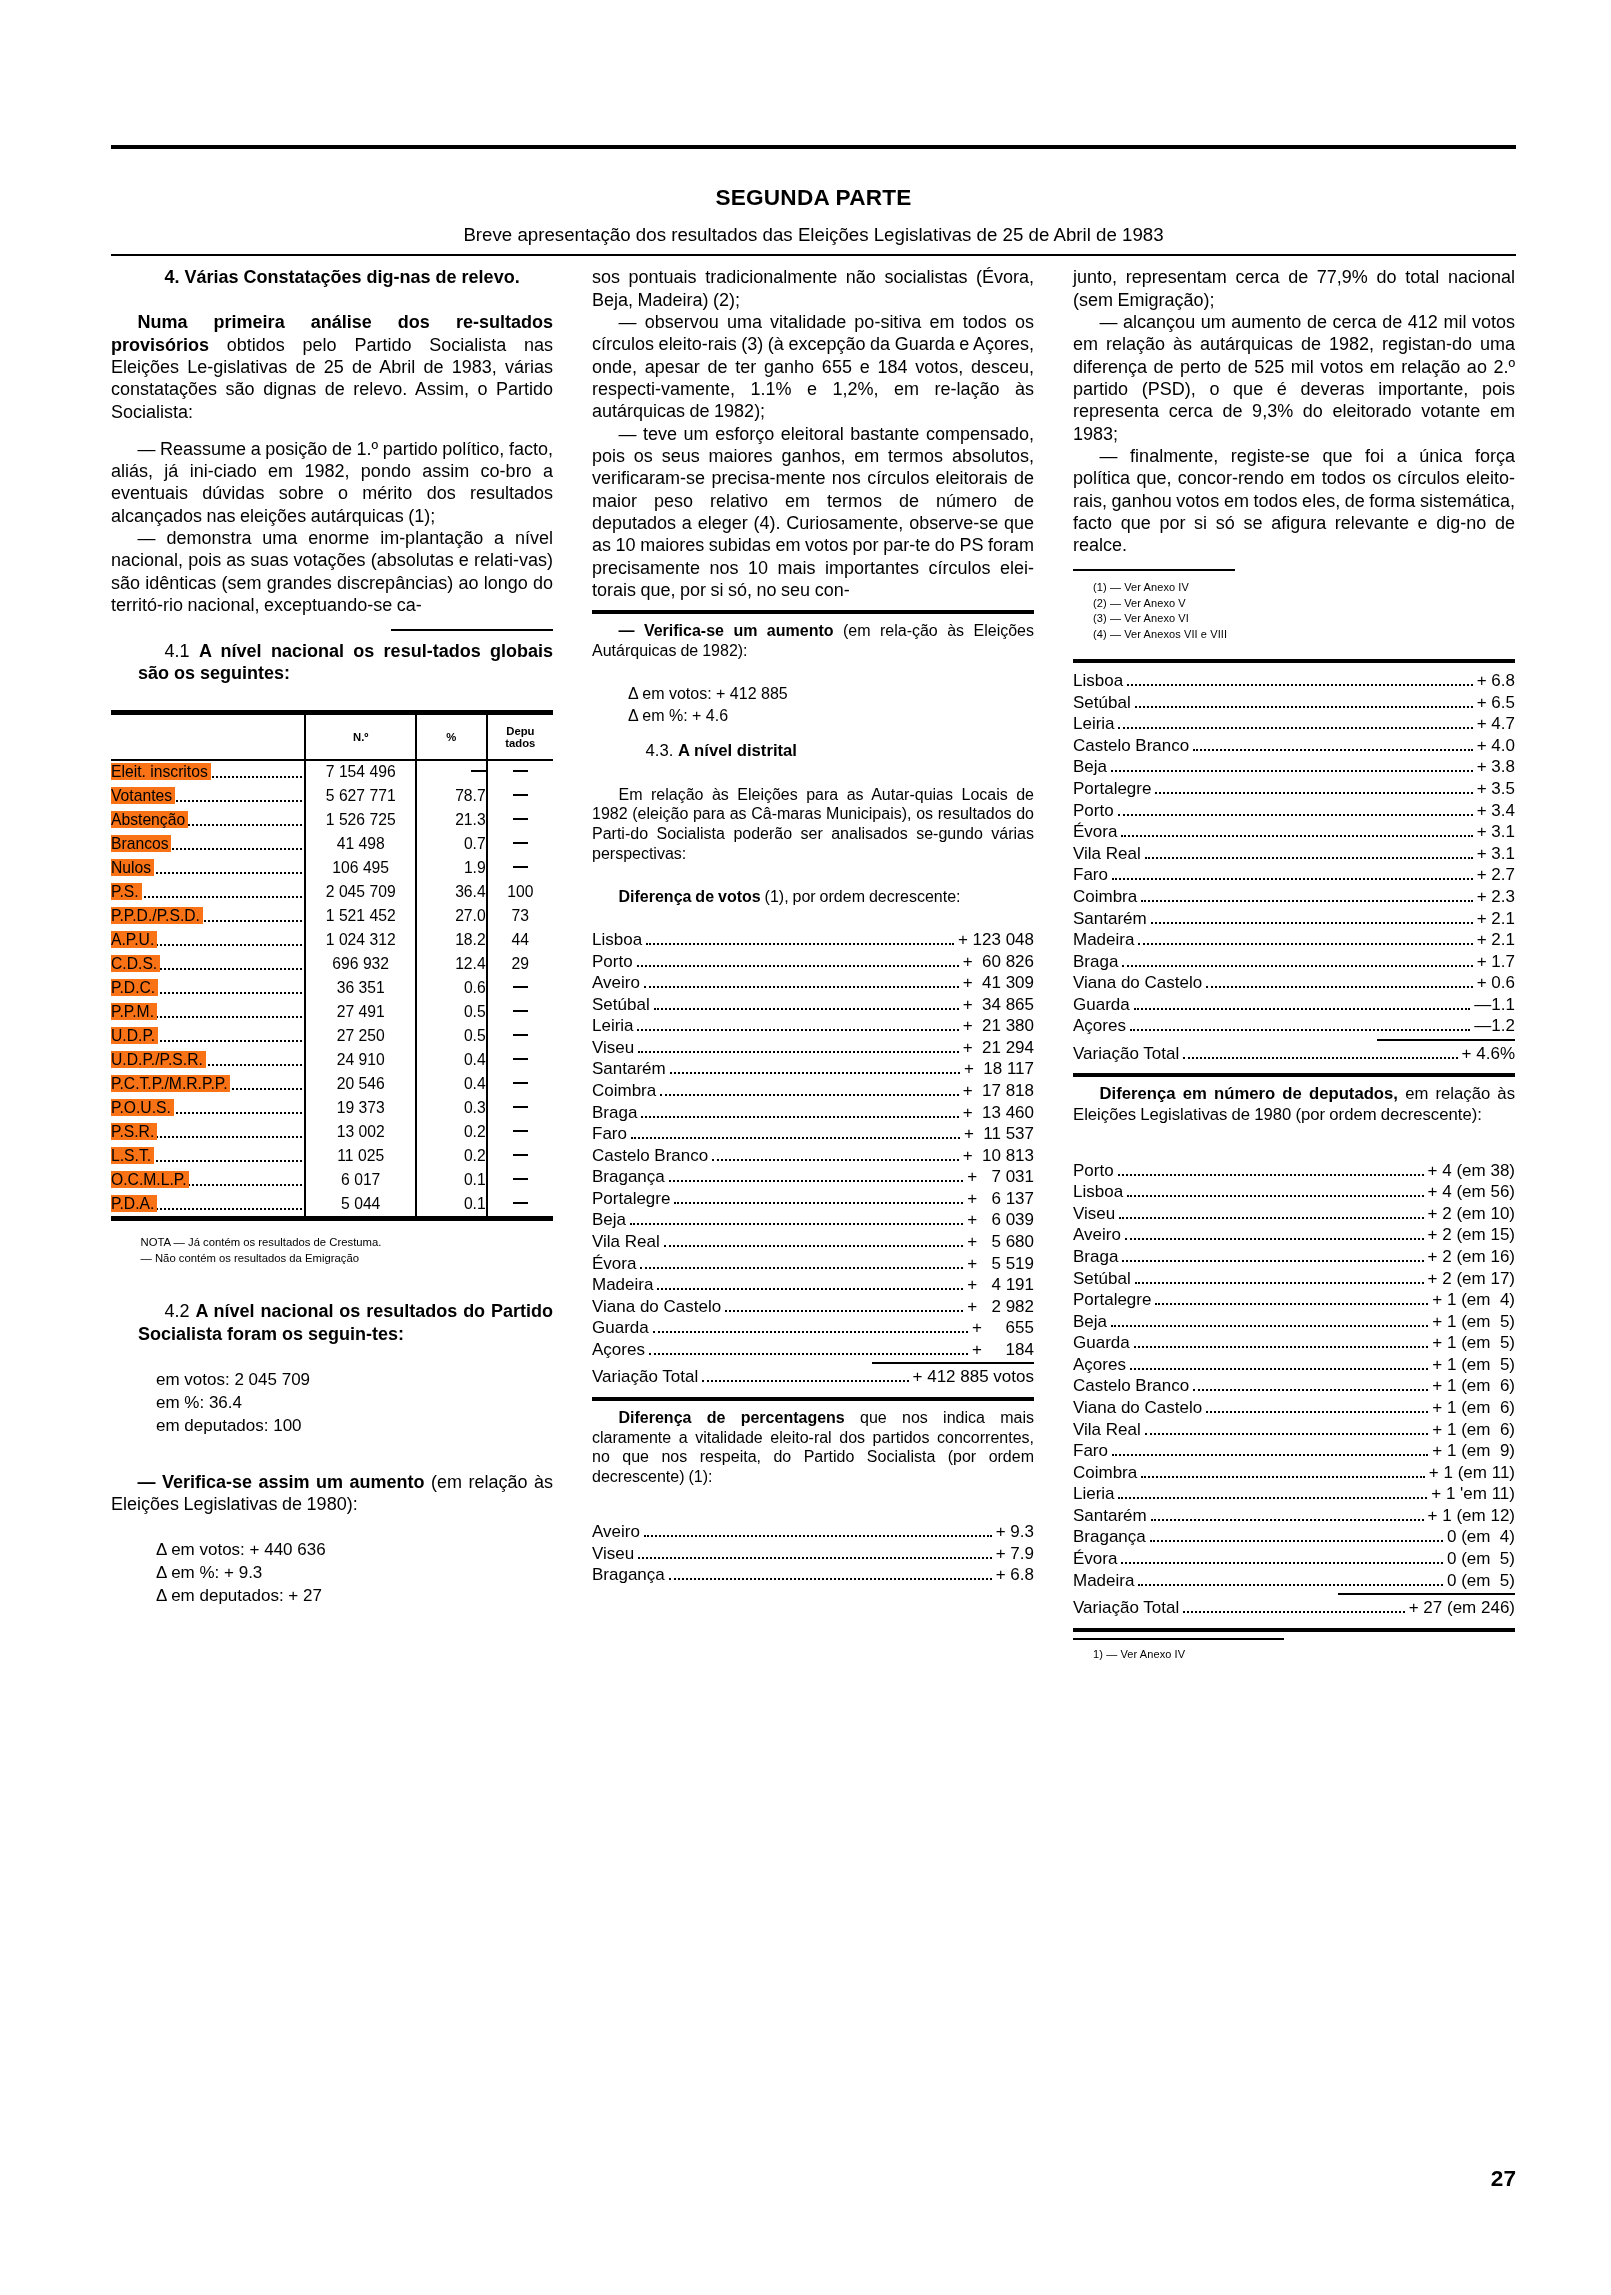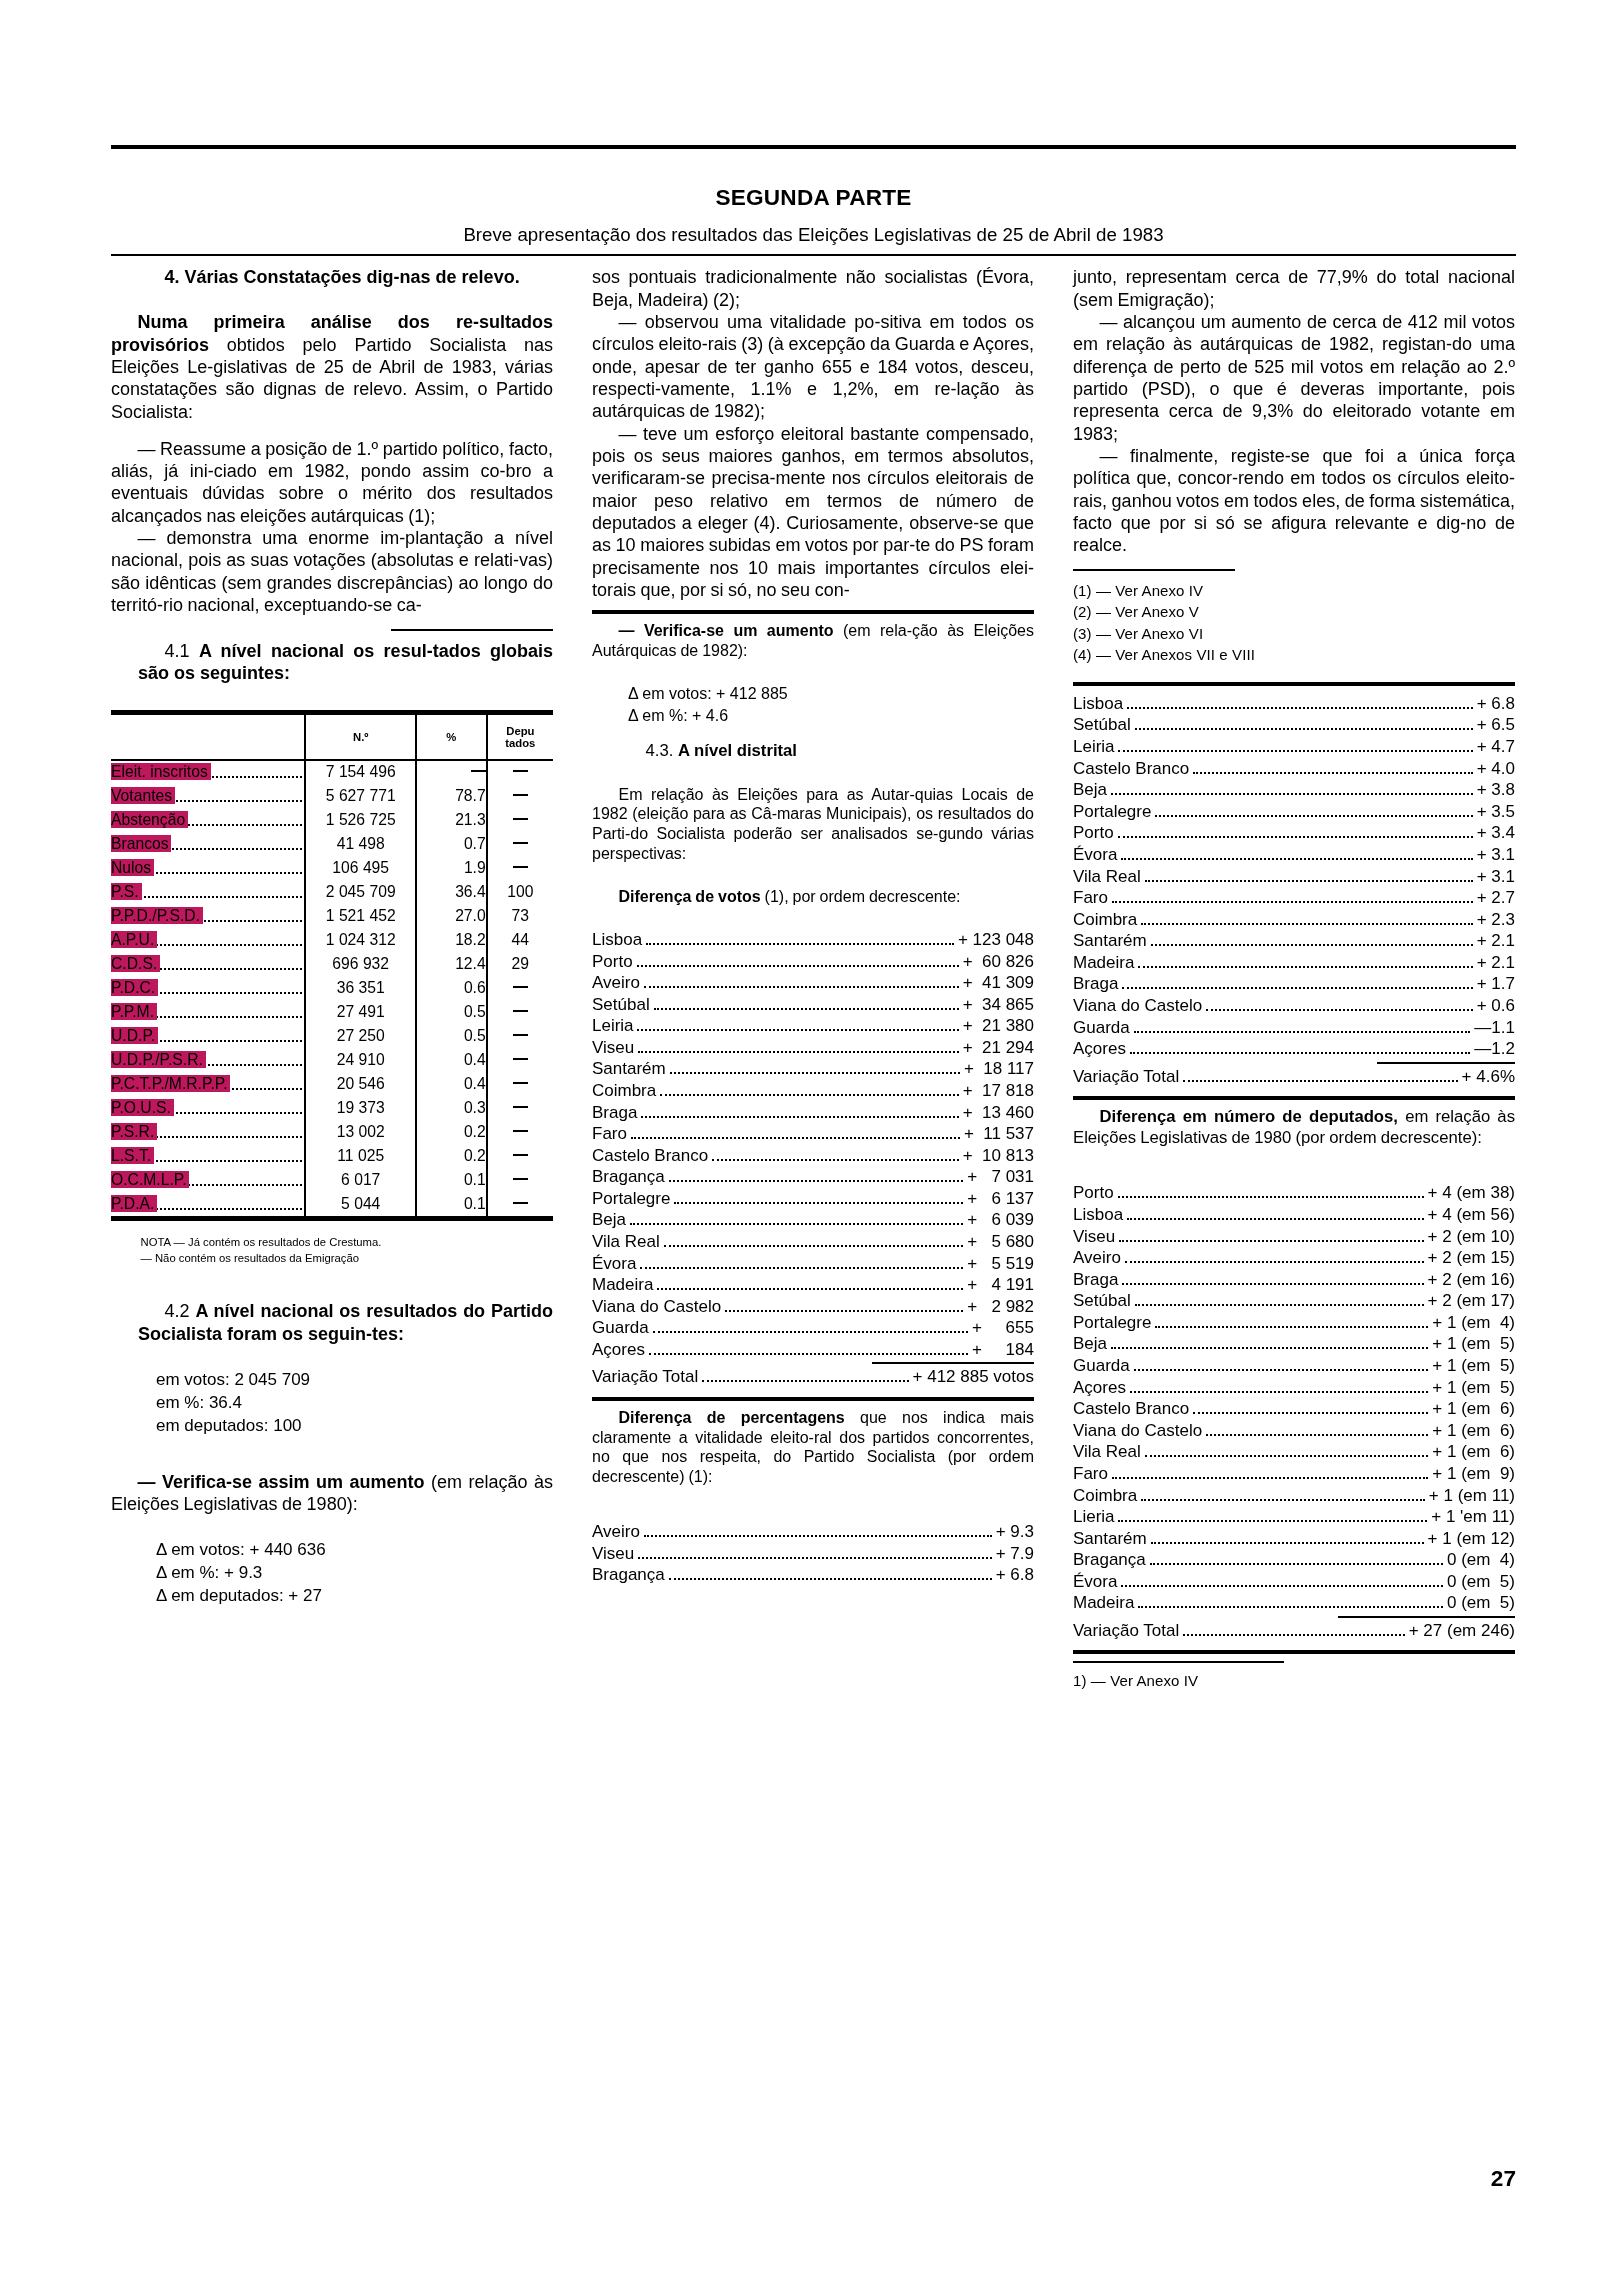--- a/index.html
+++ b/index.html
@@ -62,21 +62,21 @@
     text-align: justify;
     margin-left: 27px;
   }
   .sec-head .num { font-weight: normal; }
   .gap-s { height: 14.7px; }
   .gap-m { height: 22.6px; }
   .gap-l { height: 34px; }
 
   
   .fn-rule { border-top: 2.9px solid #000; width: 162px; margin: 12.8px 0 8.8px 0; }
-  .fn { font-size: 15px; line-height:1.42; letter-spacing:0.1px; }
+  .fn { font-size: 11px; line-height:1.42; letter-spacing:0.1px;margin-left:20px; }
 
   
   .tbl-wrap { margin-top: 2.9px; }
   .tbl-top { border-top: 5.4px solid #000; }
   .tbl-bottom { border-top: 5.4px solid #000; }
   table.nat {
     width:100%;
     border-collapse: collapse;
     font-size: 15.7px;
   }
@@ -94,21 +94,21 @@
   table.nat tbody td {
     height: 24px;
     font-size: 15.7px;
     white-space: nowrap;
   }
   td.lbl {
     position: relative;
     overflow:hidden;
     padding-right:3.9px;
   }
-  td.lbl .nm { background:#be185d; padding-right:2.9px; position:relative; z-index:2; }
+  td.lbl .nm { background:#f97316; padding-right:2.9px; position:relative; z-index:2; }
   td.lbl .dots {
     position:absolute; left:0; right:2px; bottom:5.4px;
     border-bottom: 2px dotted #000; z-index:1;
   }
   td.num { text-align:center; padding-right:6.9px; }
   td.pct { text-align:right; padding-right:10.8px; }
   td.dep { text-align:center; padding-right:10.8px; }
   .dash { display:inline-block; width:14.7px; border-top:2px solid #000; vertical-align:middle; margin-bottom:3.9px;}
   .nota { font-size: 11.3px; line-height:1.45; margin-top:12.8px; padding-left:29.5px; }
 

